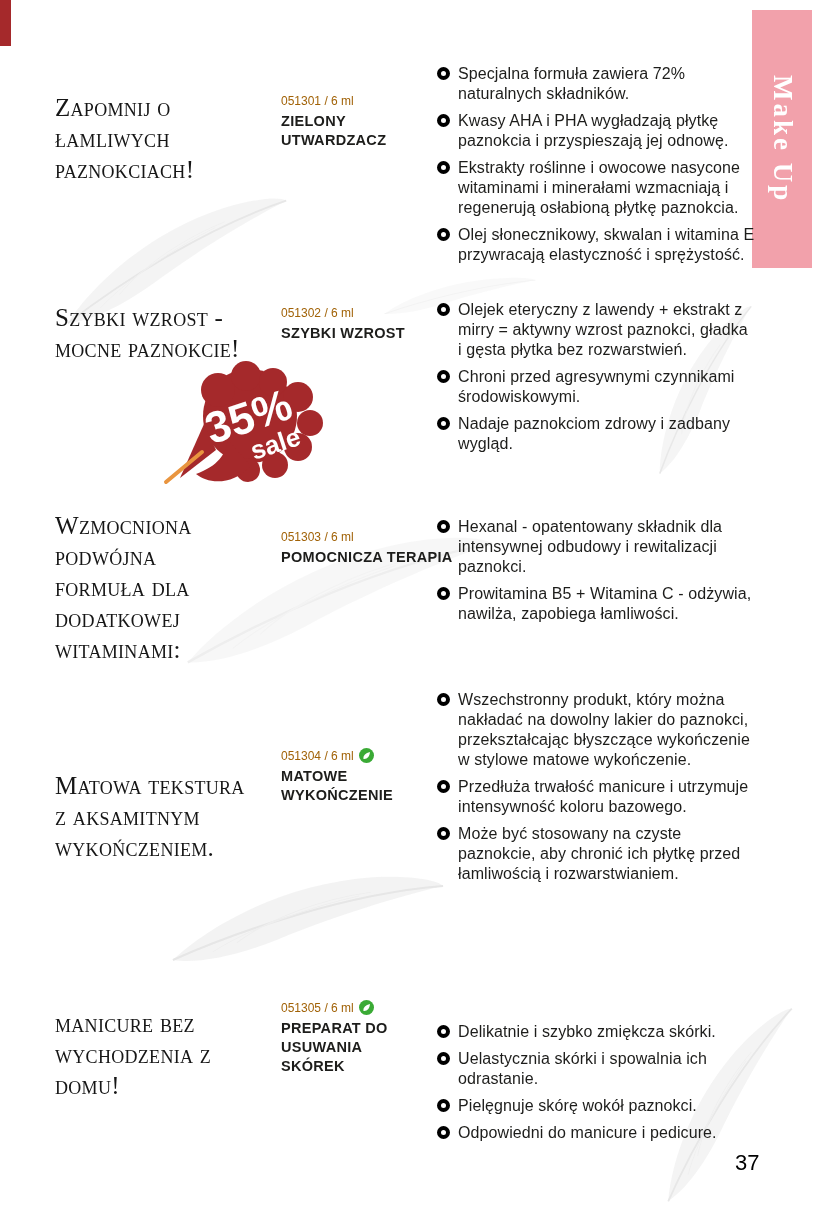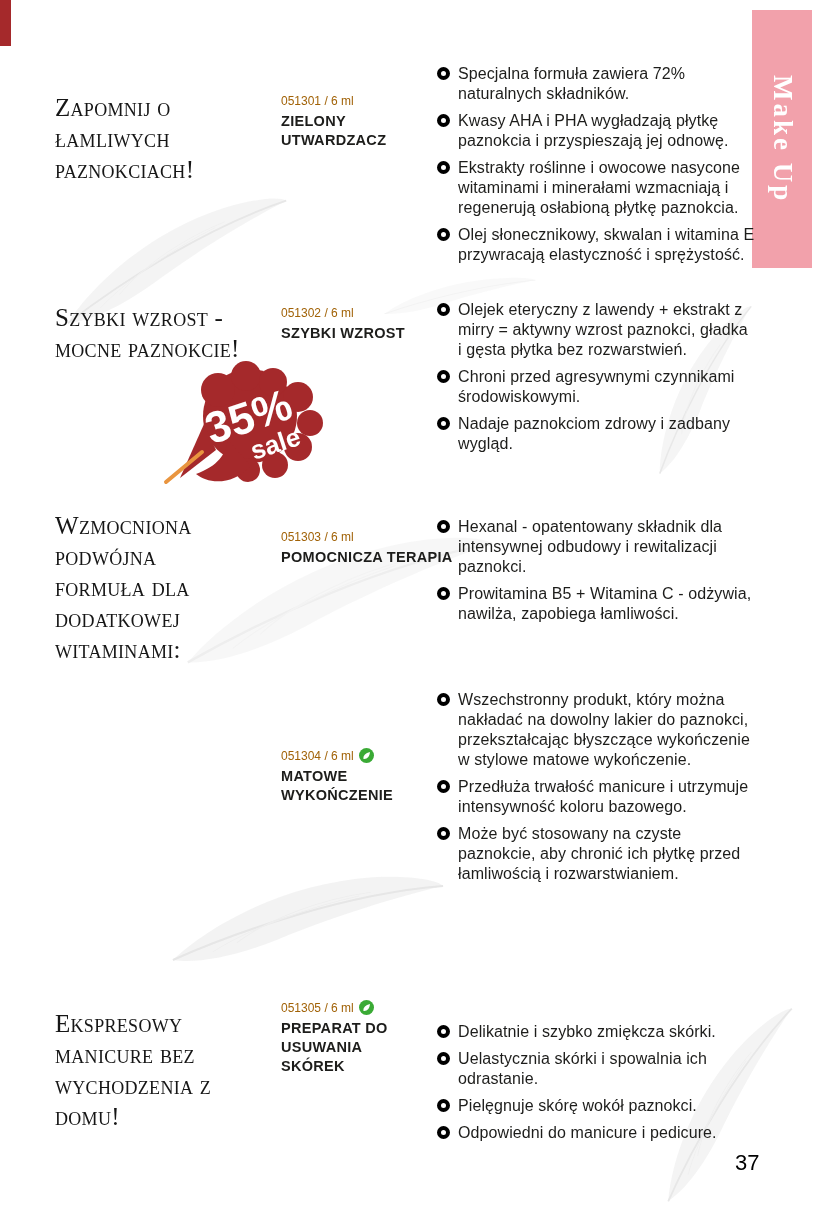--- a/index.html
+++ b/index.html
@@ -182,20 +182,25 @@
       <div class="bullet">
         <span class="ring"></span>
         <span class="btxt">Hexanal - opatentowany składnik dla intensywnej odbudowy i rewitalizacji paznokci.</span>
       </div>
       <div class="bullet">
         <span class="ring"></span>
         <span class="btxt">Prowitamina B5 + Witamina C - odżywia, nawilża, zapobiega łamliwości.</span>
       </div>
     </div>
 
+  <div class="heading" style="top:770px;">
+      <div>Matowa tekstura</div>
+      <div>z aksamitnym</div>
+      <div>wykończeniem.</div>
+    </div>
   <div class="product" style="top:748px;">
     <div class="code">
       <span>051304 / 6 ml</span>
       <svg width="15" height="15" viewBox="0 0 15 15">
         <circle cx="7.5" cy="7.5" r="7.5" fill="#3aaa35"></circle>
         <path d="M4.3,10.8 Q4.2,5.2 11,3.9 Q10.4,10.6 5.2,11 Z" fill="#ffffff"></path>
       </svg>
     </div>
     <div class="pname">
         <div>MATOWE</div>
@@ -211,21 +216,20 @@
         <span class="ring"></span>
         <span class="btxt">Przedłuża trwałość manicure i utrzymuje intensywność koloru bazowego.</span>
       </div>
       <div class="bullet">
         <span class="ring"></span>
         <span class="btxt">Może być stosowany na czyste paznokcie, aby chronić ich płytkę przed łamliwością i rozwarstwianiem.</span>
       </div>
     </div>
 
   <div class="heading" style="top:1008px;">
-      <div>Ekspresowy</div>
       <div>manicure bez</div>
       <div>wychodzenia z</div>
       <div>domu!</div>
     </div>
   <div class="product" style="top:1000px;">
     <div class="code">
       <span>051305 / 6 ml</span>
       <svg width="15" height="15" viewBox="0 0 15 15">
         <circle cx="7.5" cy="7.5" r="7.5" fill="#3aaa35"></circle>
         <path d="M4.3,10.8 Q4.2,5.2 11,3.9 Q10.4,10.6 5.2,11 Z" fill="#ffffff"></path>

